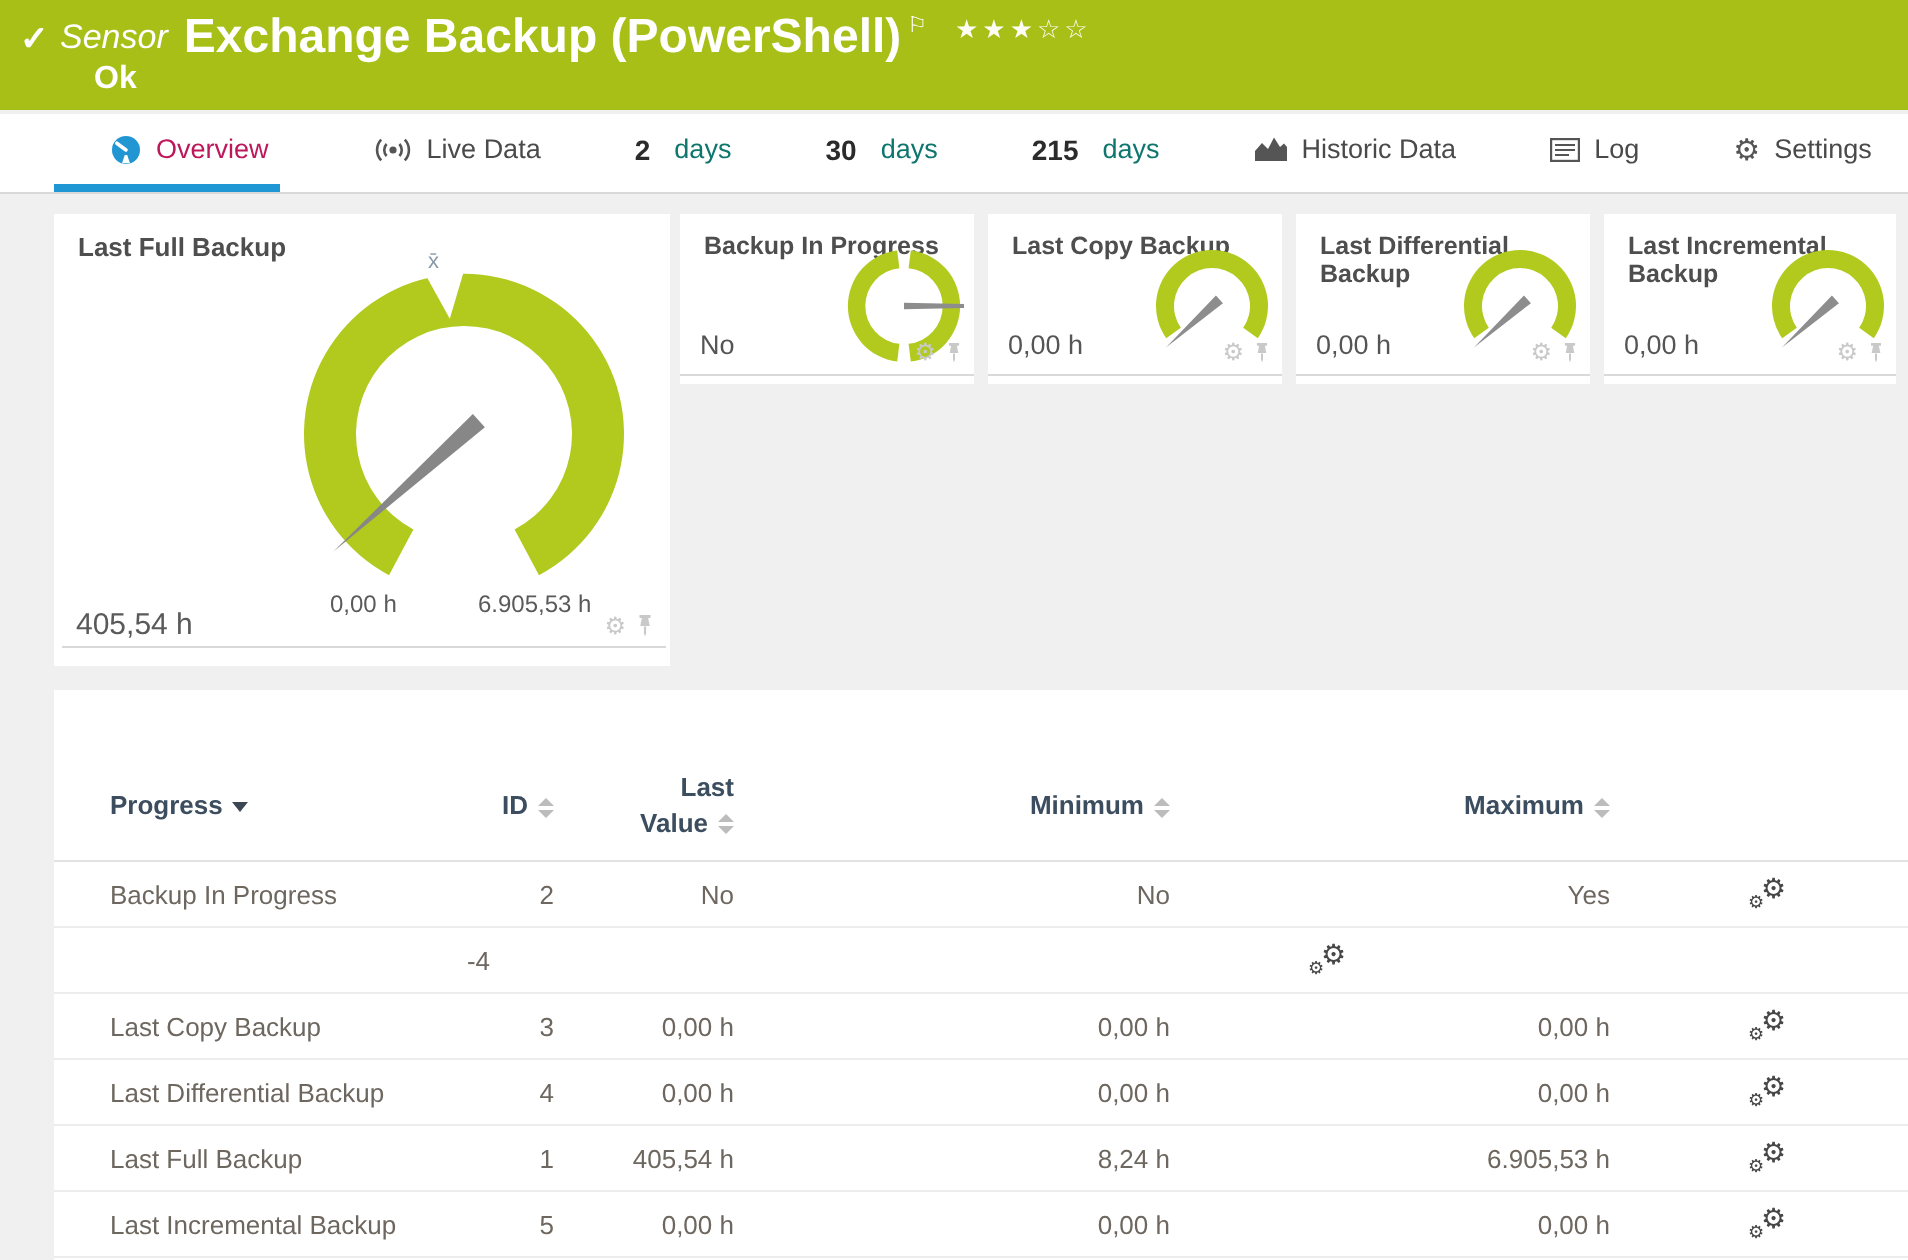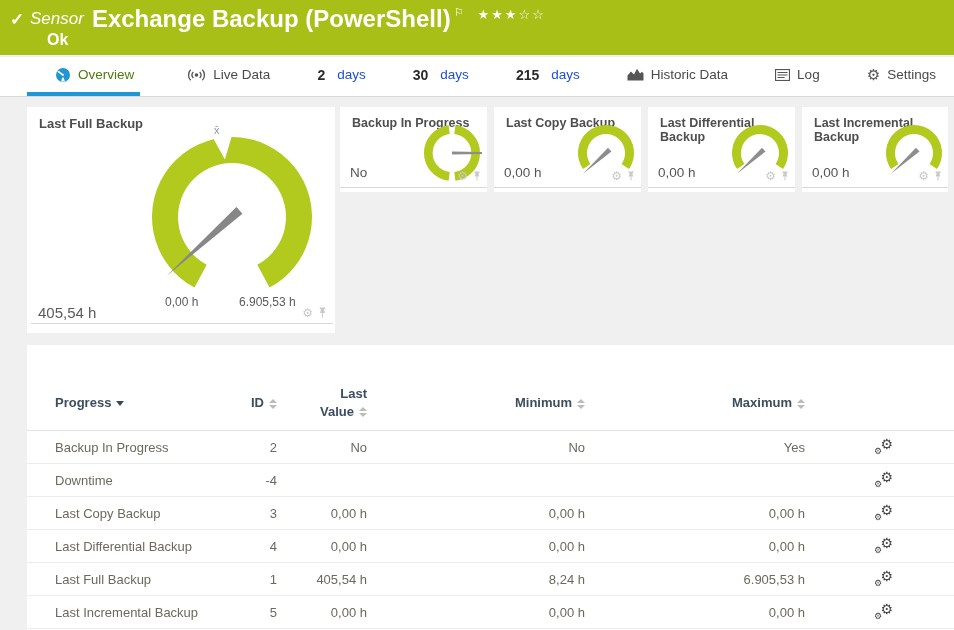--- a/index.html
+++ b/index.html
@@ -15,23 +15,23 @@
   .hdr .flag { font-size:11px; margin-left:3px; align-self:flex-start; margin-top:1px; }
   .hdr .stars { margin-left:14px; font-size:13px; letter-spacing:2px; color:#fdfdf6; align-self:flex-start; margin-top:2px; cursor:pointer; }
   .hdr .status { position:absolute; left:47px; top:31px; font-size:16px; font-weight:bold; }
 
   
   .tabbar { position:absolute; left:0; top:57px; width:954px; height:40px; background:#fff;
             border-bottom:1px solid #d9d9d9; display:flex; align-items:stretch;
             justify-content:space-between; padding:0 18px 0 55px; }
   .tab { display:flex; align-items:center; gap:7px; font-size:13.5px; color:#4a4a4a;
          border-bottom:4px solid transparent; cursor:pointer; white-space:nowrap; }
-  .tab.active { color:#4d7c0f; border-bottom-color:#1e97d4; padding:0 6px 0 28px; margin-left:-28px; }
+  .tab.active { color:#be185d; border-bottom-color:#1e97d4; padding:0 6px 0 28px; margin-left:-28px; }
   .tab .num { font-weight:bold; color:#2b2b2b; font-size:14px; margin-right:5px; }
-  .tab .unit { color:#1d4ed8; }
+  .tab .unit { color:#0f766e; }
   .tab svg { display:block; }
   .tab .gear-glyph { font-size:15px; color:#555; }
 
   
   .panel { position:absolute; background:#fff; }
   .p-title { position:absolute; left:12px; top:9px; font-size:13px; font-weight:bold; color:#4e4e4e; }
   .p-title.sm { font-size:12.5px; }
   .hairline { position:absolute; left:4px; right:2px; height:1px; background:#d9d9d9; }
   .mini-icons { position:absolute; display:inline-flex; align-items:center; gap:4px; color:#c9c9c9; cursor:pointer; }
   .mini-icons .g { font-size:12px; line-height:1; }
@@ -266,21 +266,20 @@
     <div class="td right">No</div>
     <div class="td right">Yes</div>
     <div class="edit-ico">
         <span class="big">⚙</span>
         <span class="small">⚙</span>
       </div>
   </div>
 
   <div class="tgrid trow">
     <div></div>
-    <div class="td">Downtime</div>
     <div class="td right">-4</div>
     <div class="td right"></div>
     <div class="td right"></div>
     <div class="td right"></div>
     <div class="edit-ico">
         <span class="big">⚙</span>
         <span class="small">⚙</span>
       </div>
   </div>
 

